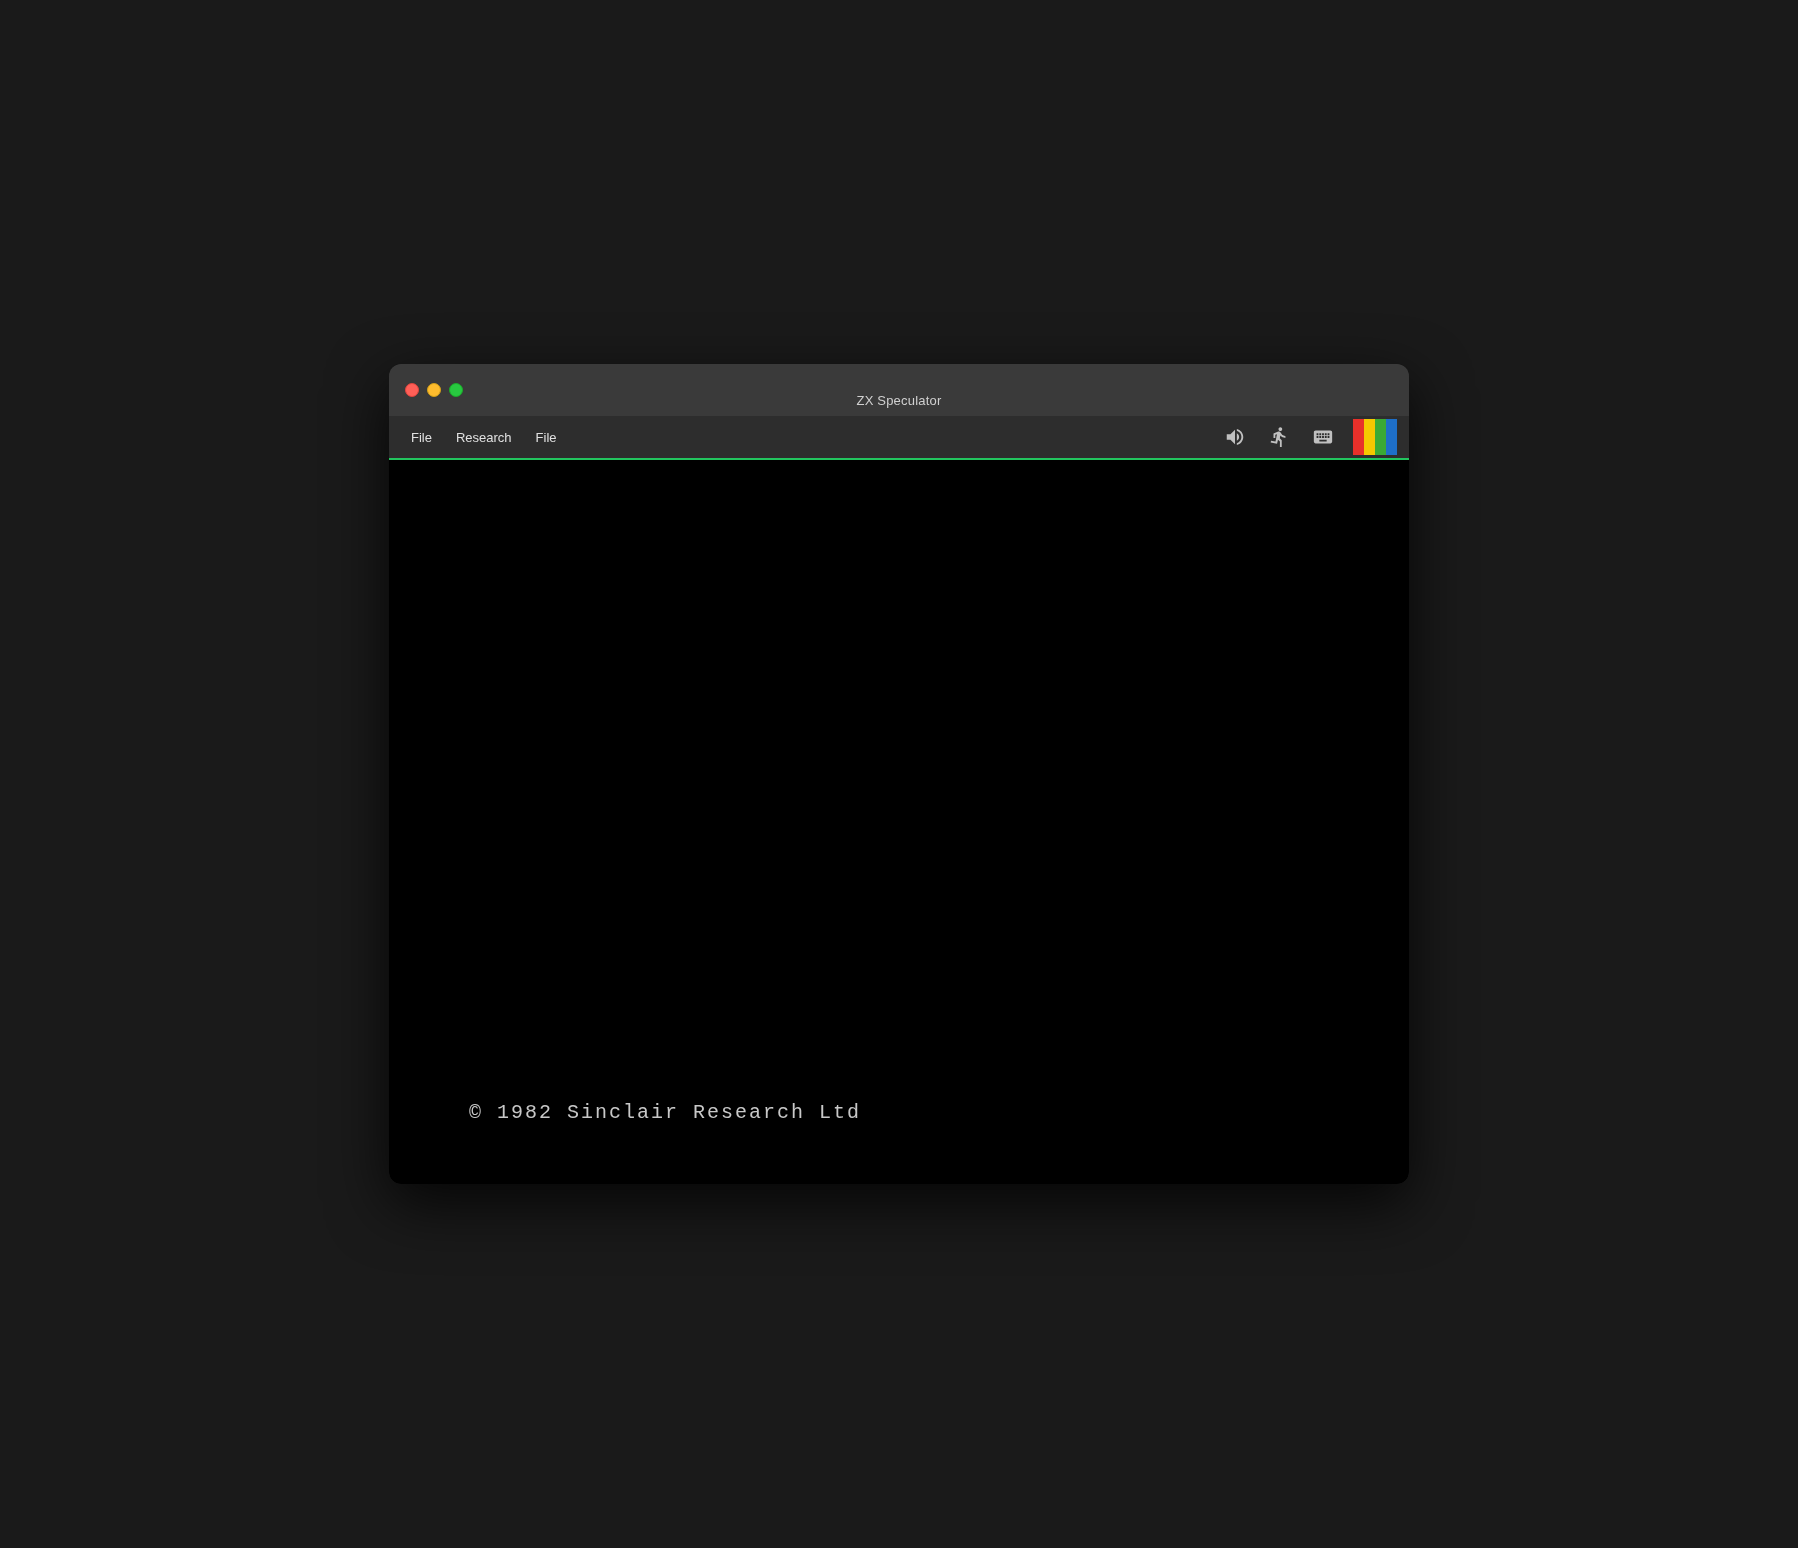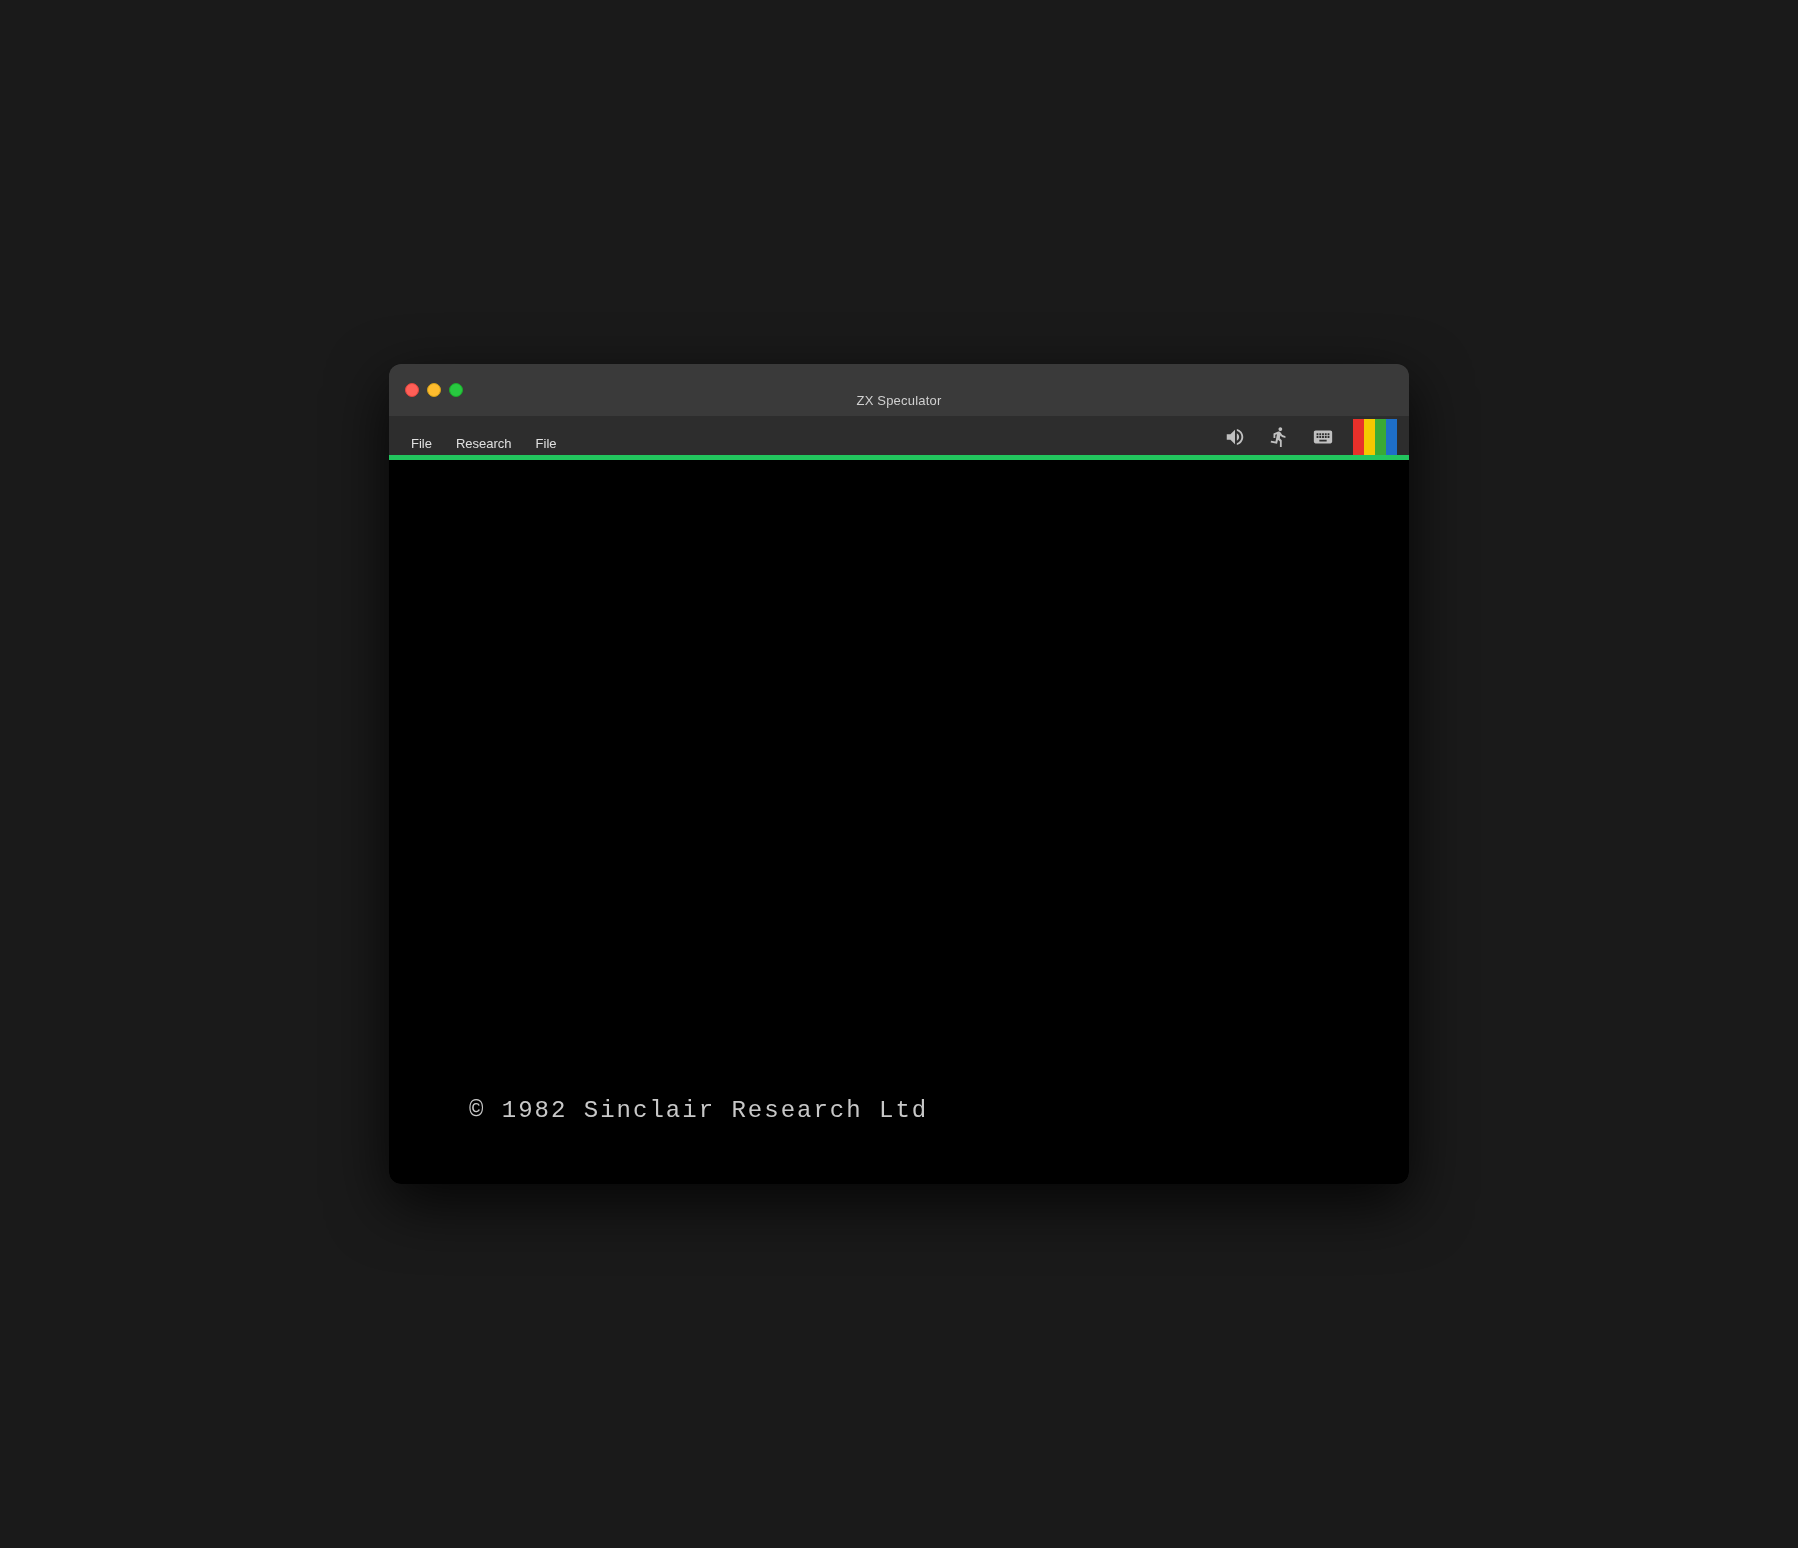--- a/index.html
+++ b/index.html
@@ -75,24 +75,24 @@
       font-size: 13px;
       font-weight: 500;
       letter-spacing: 0.2px;
       margin-top: 20px;
     }
 
     .menu-bar {
       height: 44px;
       background: #2d2d2d;
       display: flex;
-      align-items: flex-end;
+      align-items: center;
       padding: 0 12px;
       flex-shrink: 0;
-      border-bottom: 5px solid #22c55e;
+      border-bottom: 2px solid #22c55e;
     }
 
     .menu-items {
       display: flex;
       gap: 4px;
       flex: 1;
     }
 
     .menu-item {
       color: #e0e0e0;
@@ -136,21 +136,21 @@
       display: flex;
       align-items: flex-end;
       justify-content: flex-start;
       padding: 0 80px 60px 80px;
       position: relative;
     }
 
     .copyright-text {
       color: #c8c8c8;
       font-family: 'Courier New', Courier, monospace;
-      font-size: 24px;
+      font-size: 20px;
       letter-spacing: 2px;
       font-weight: normal;
     }
 
     
     .icon-svg {
       width: 22px;
       height: 22px;
       fill: #c0c0c0;
     }

